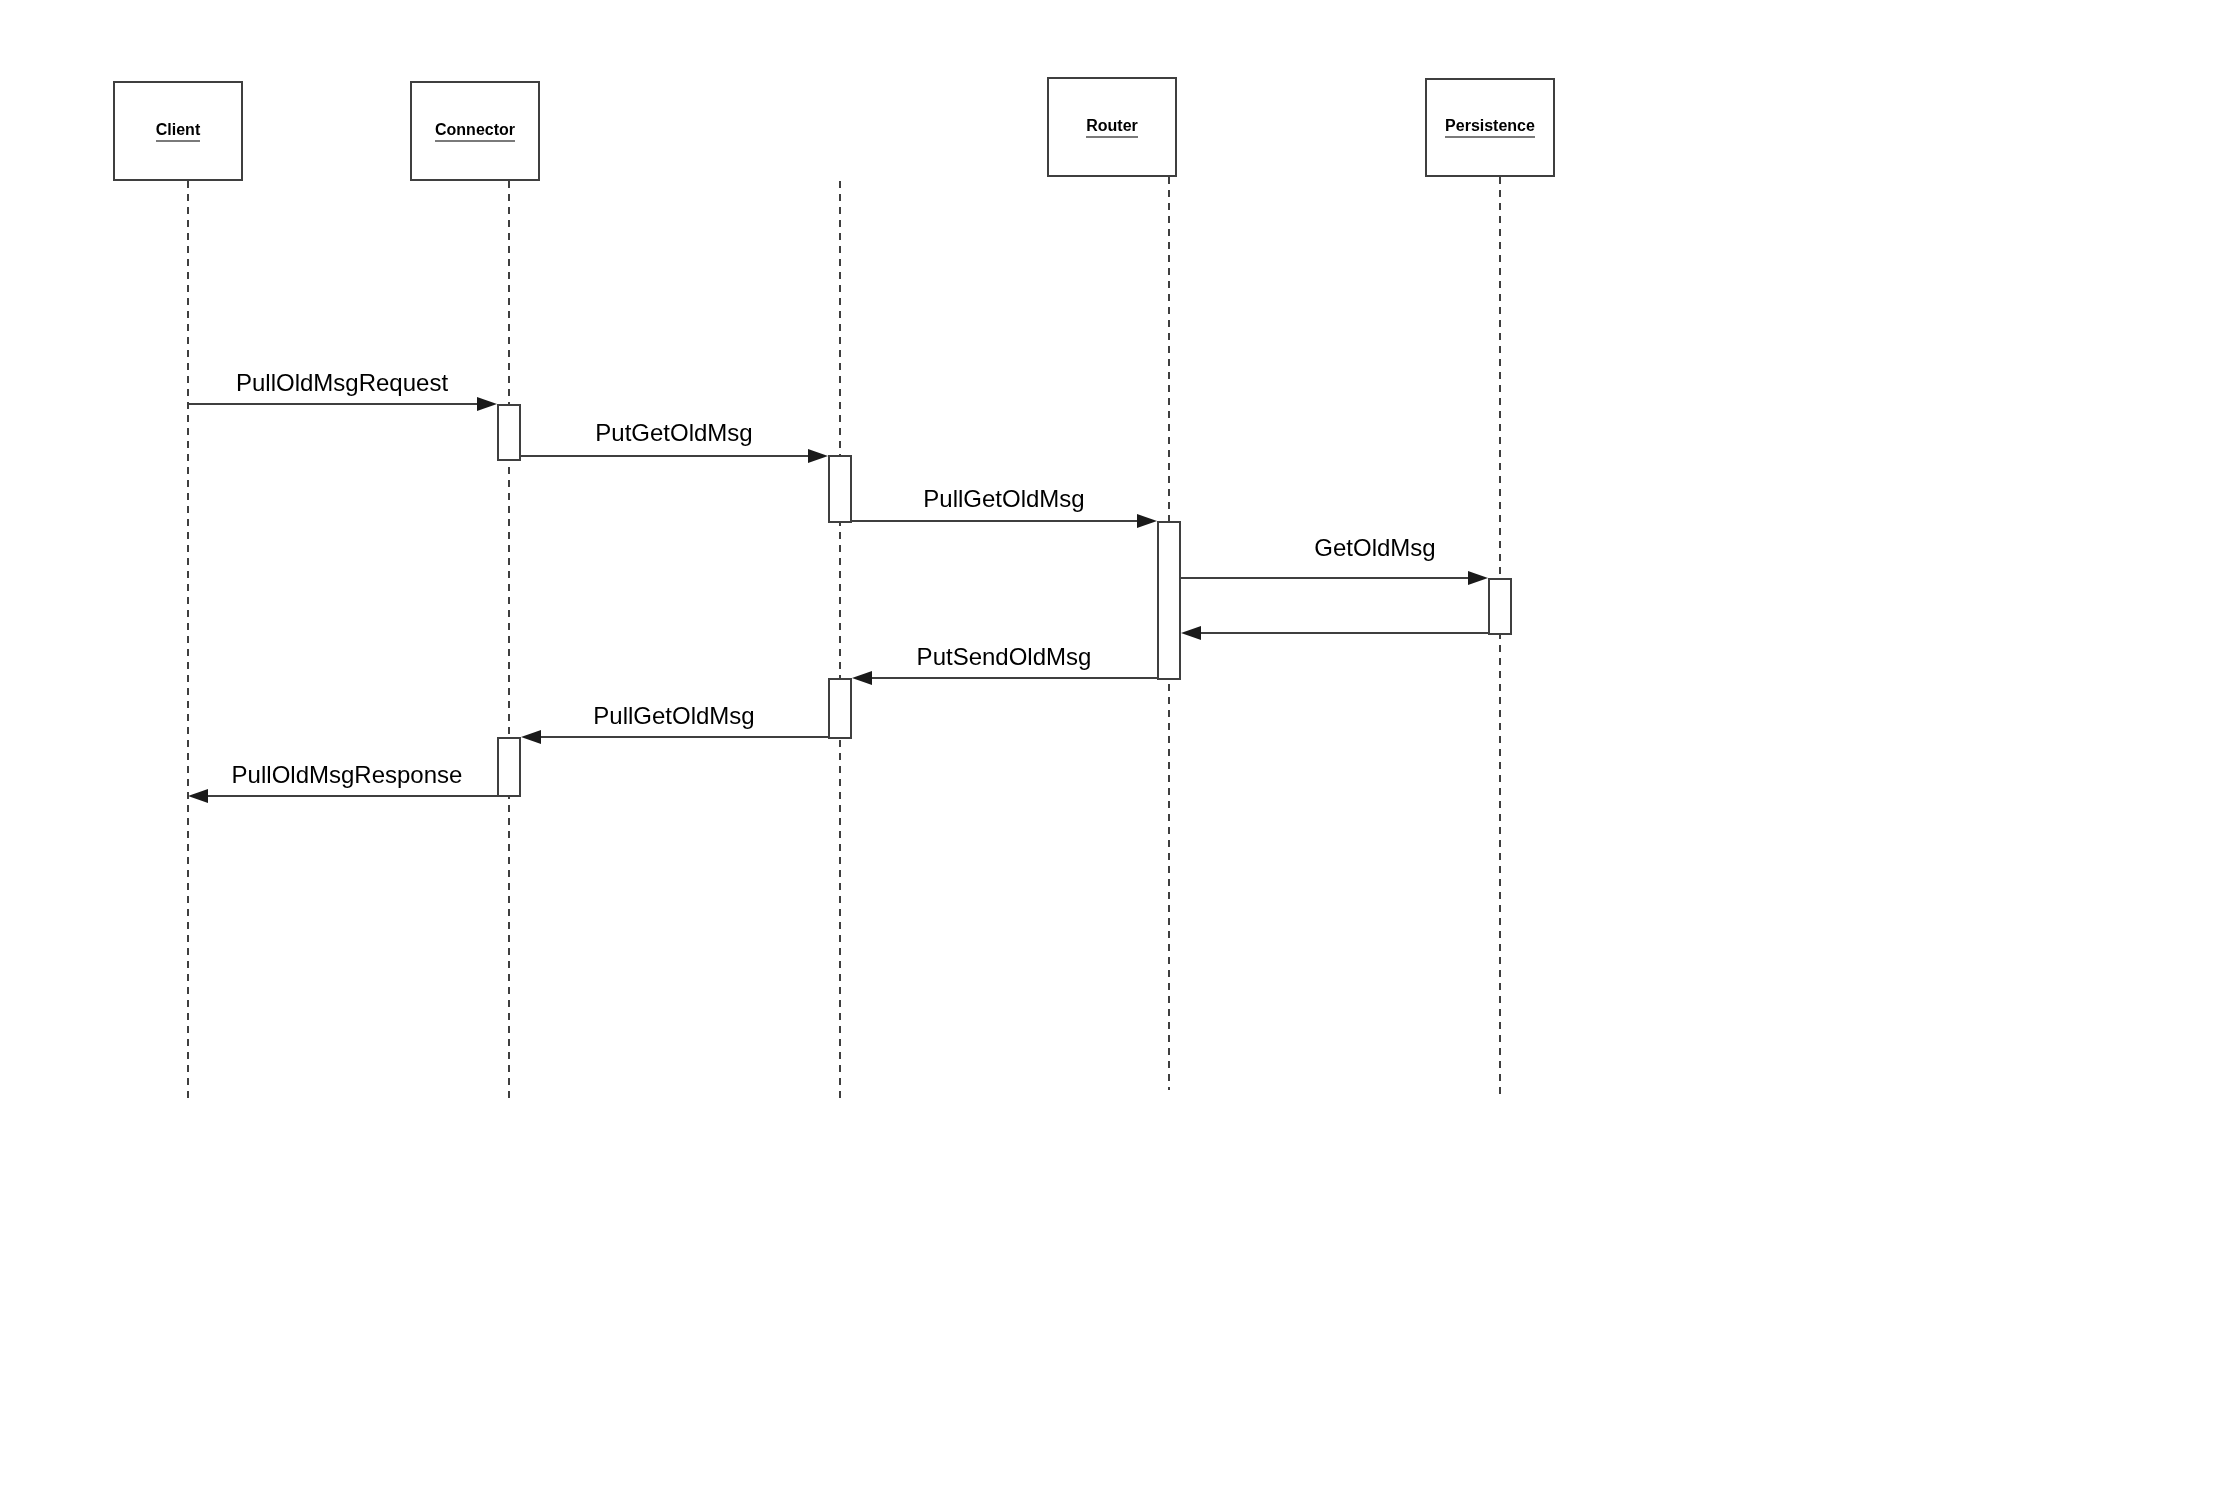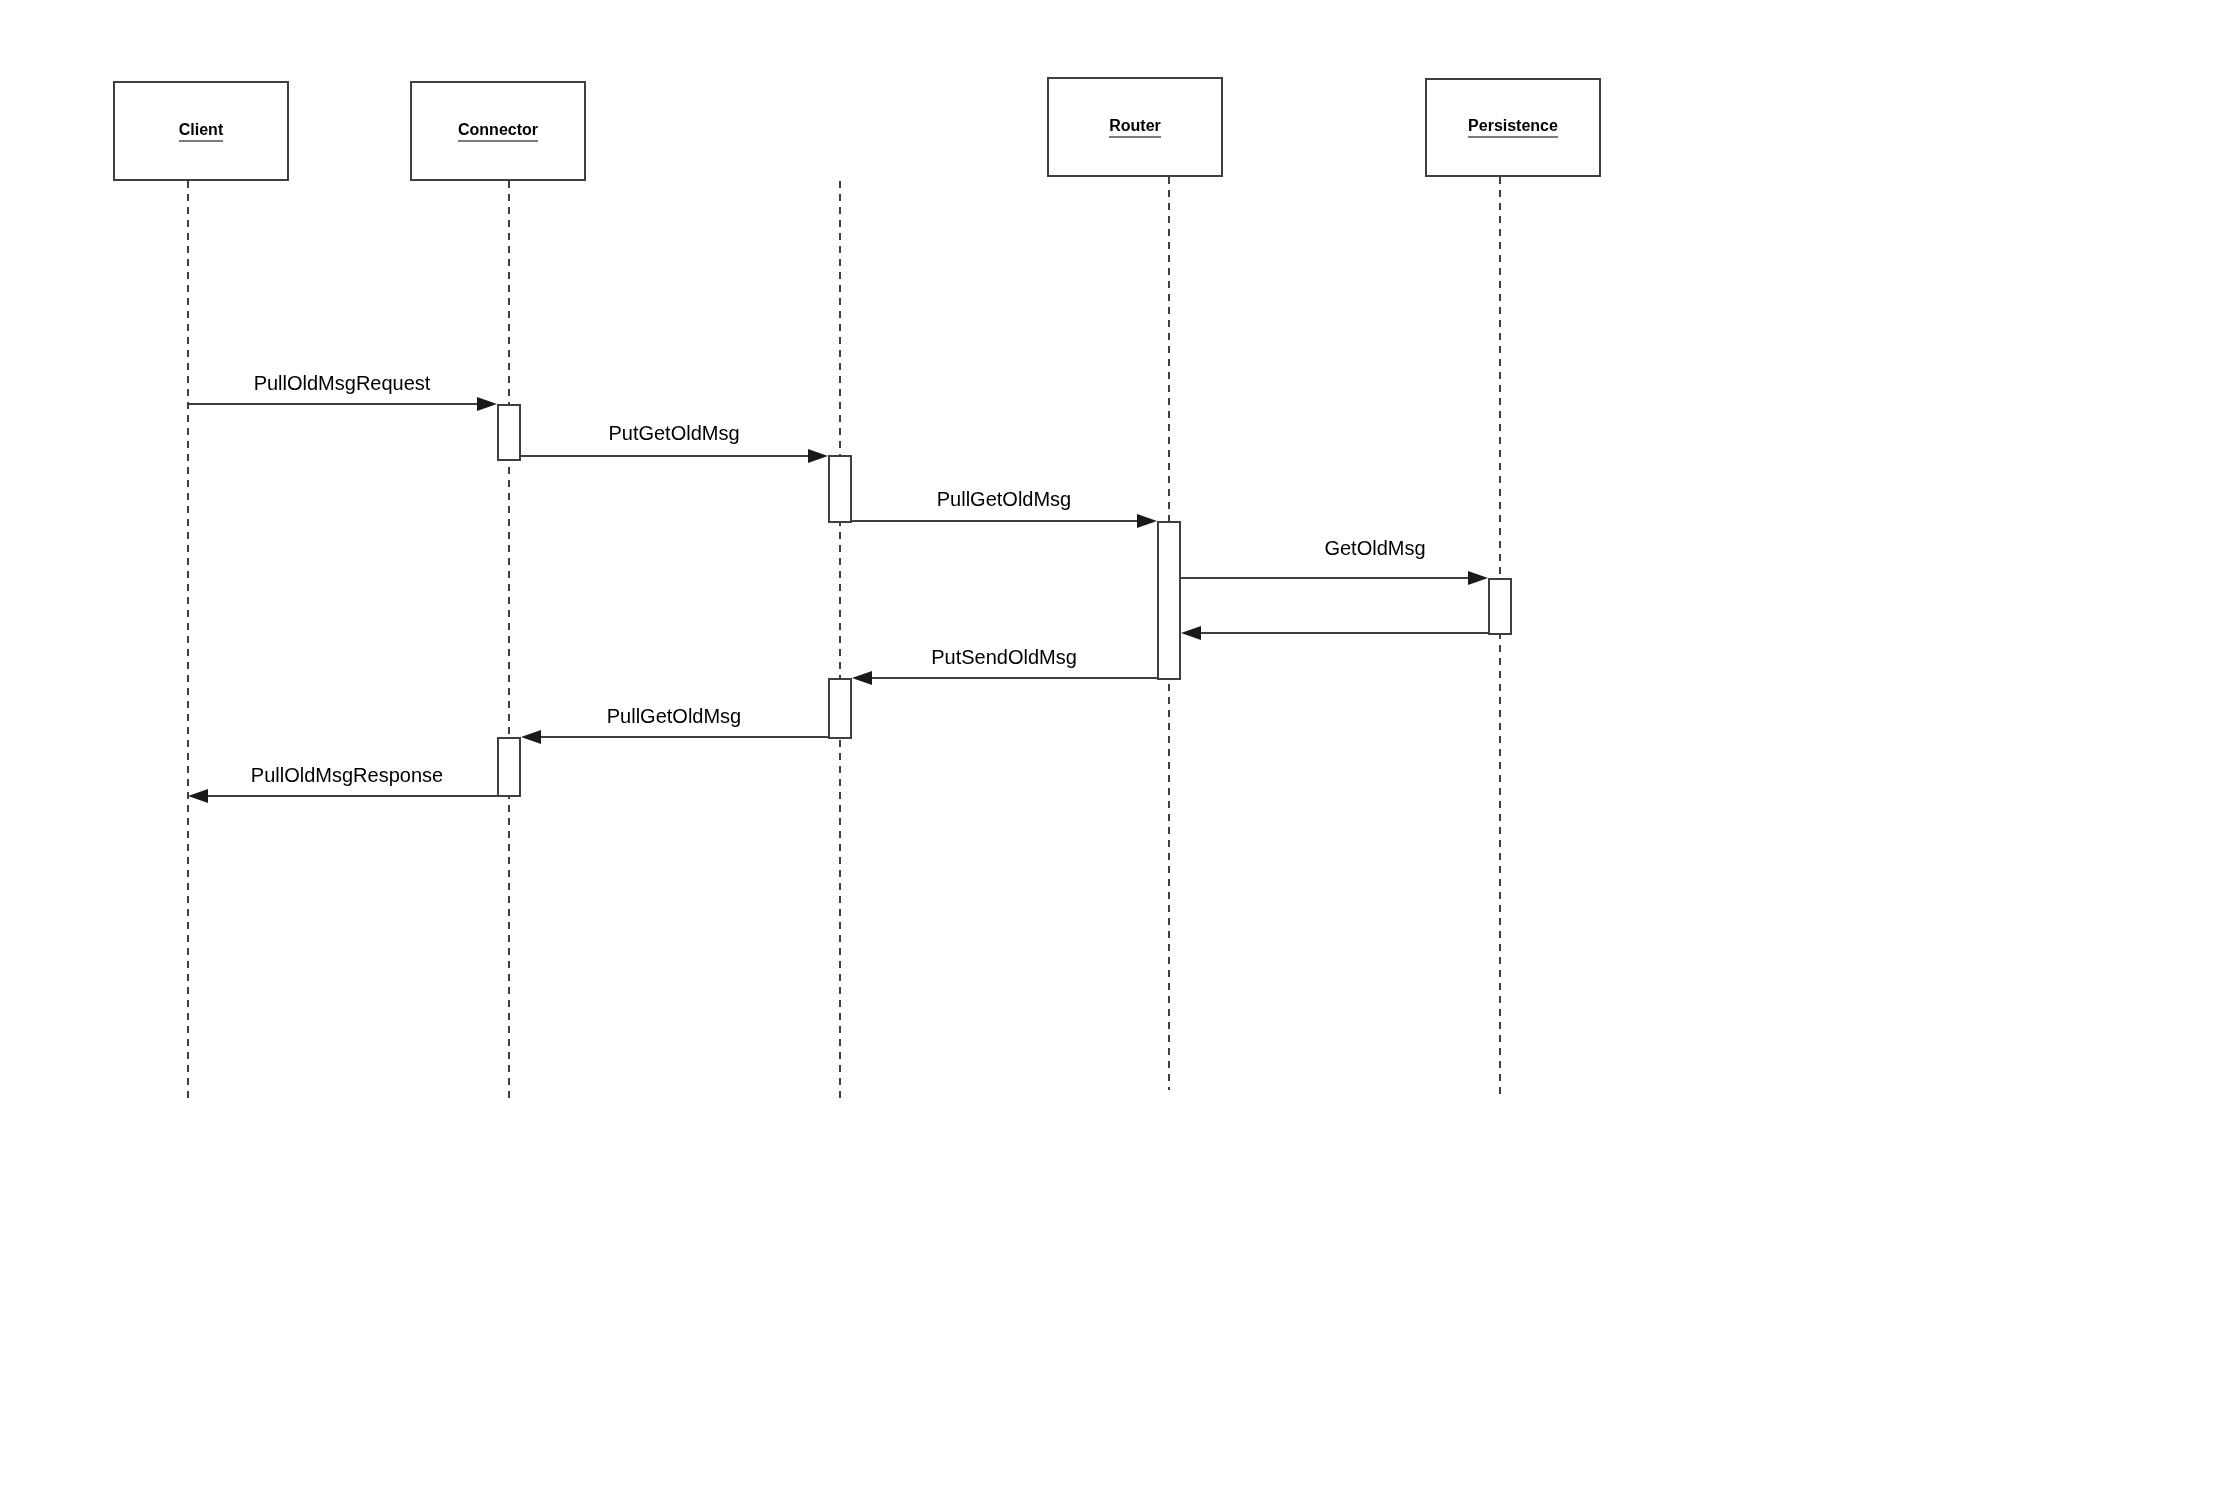--- a/index.html
+++ b/index.html
@@ -10,21 +10,21 @@
   .canvas {
     position: relative;
     width: 2238px;
     height: 1488px;
     background: #ffffff;
     font-family: "Liberation Sans", sans-serif;
     overflow: hidden;
   }
   .actor-box {
     position: absolute;
-    width: 176px;
+    width: 130px;
     box-sizing: border-box;
     background: #ffffff;
     border: 2px solid #3f3f3f;
     display: flex;
     align-items: center;
     justify-content: center;
   }
   .actor-label {
     font-size: 16px;
     font-weight: bold;
@@ -66,21 +66,21 @@
     position: absolute;
     width: 0;
     height: 0;
     border-top: 7px solid transparent;
     border-bottom: 7px solid transparent;
     border-right: 20px solid #1a1a1a;
   }
   .msg-label {
     position: absolute;
     transform: translateX(-50%);
-    font-size: 20px;
+    font-size: 24px;
     line-height: 26px;
     color: #000000;
     white-space: nowrap;
   }
 </style>
 </head>
 <body>
 
 <div class="canvas">
 

